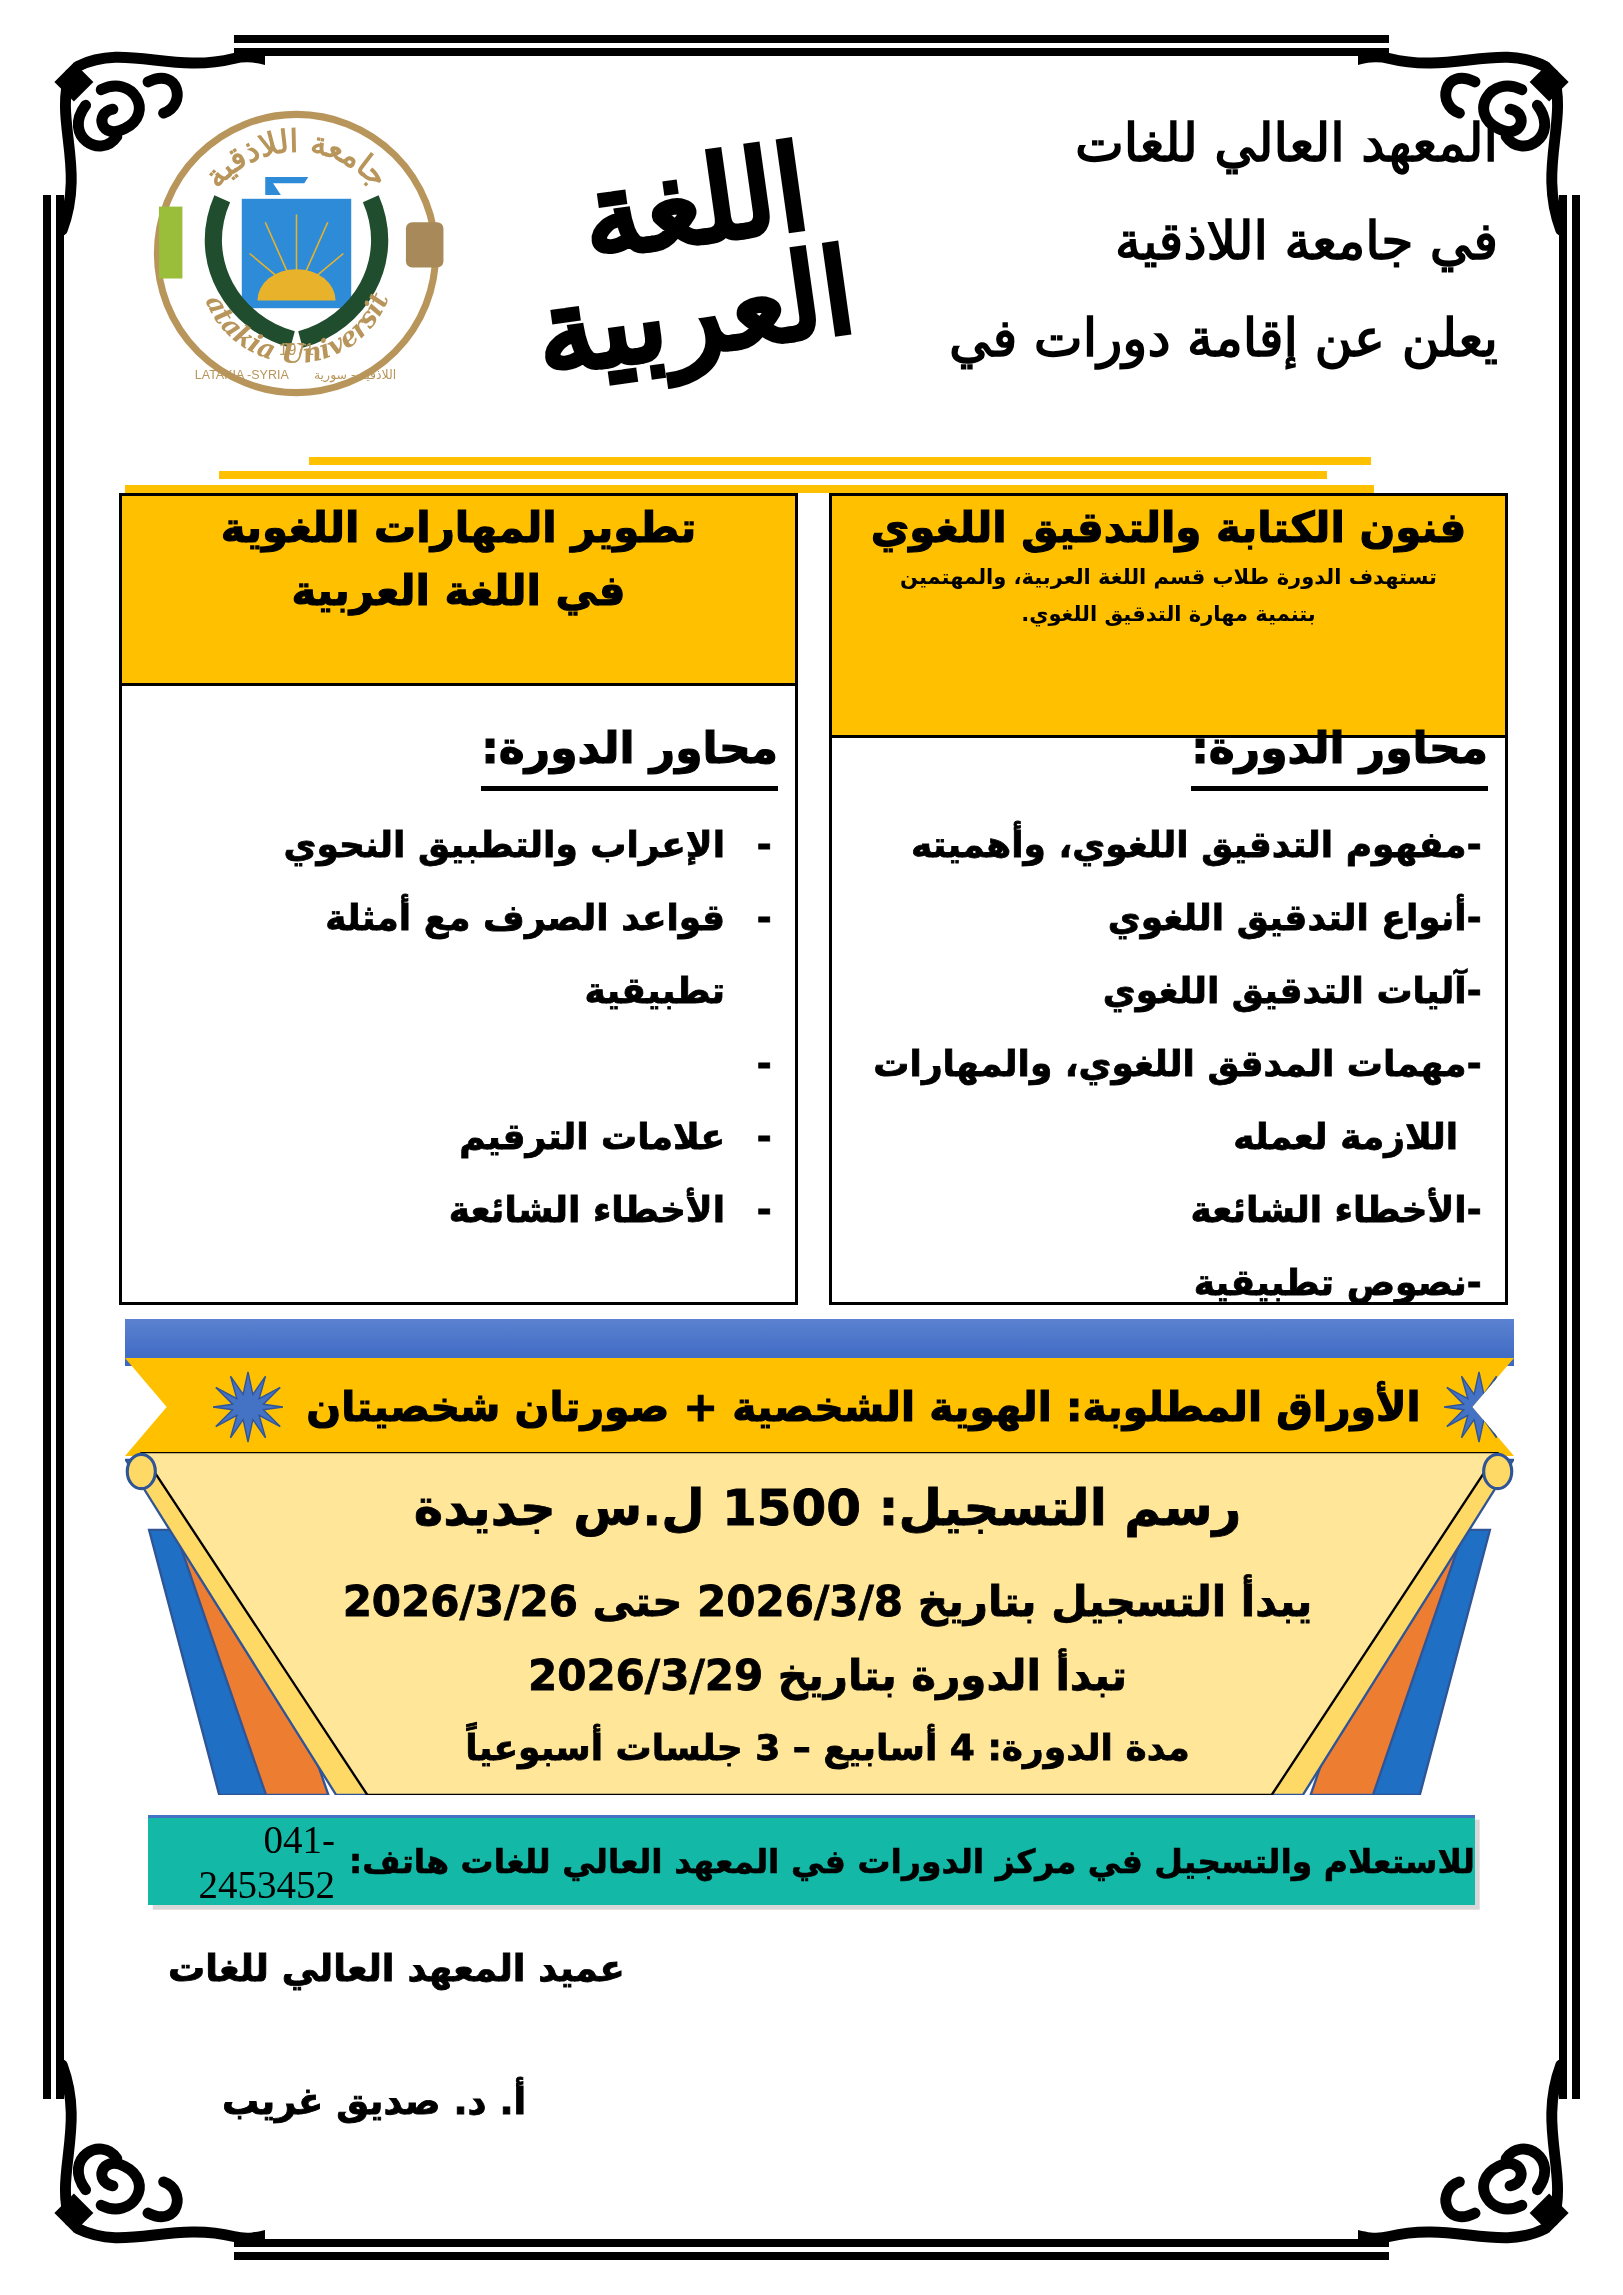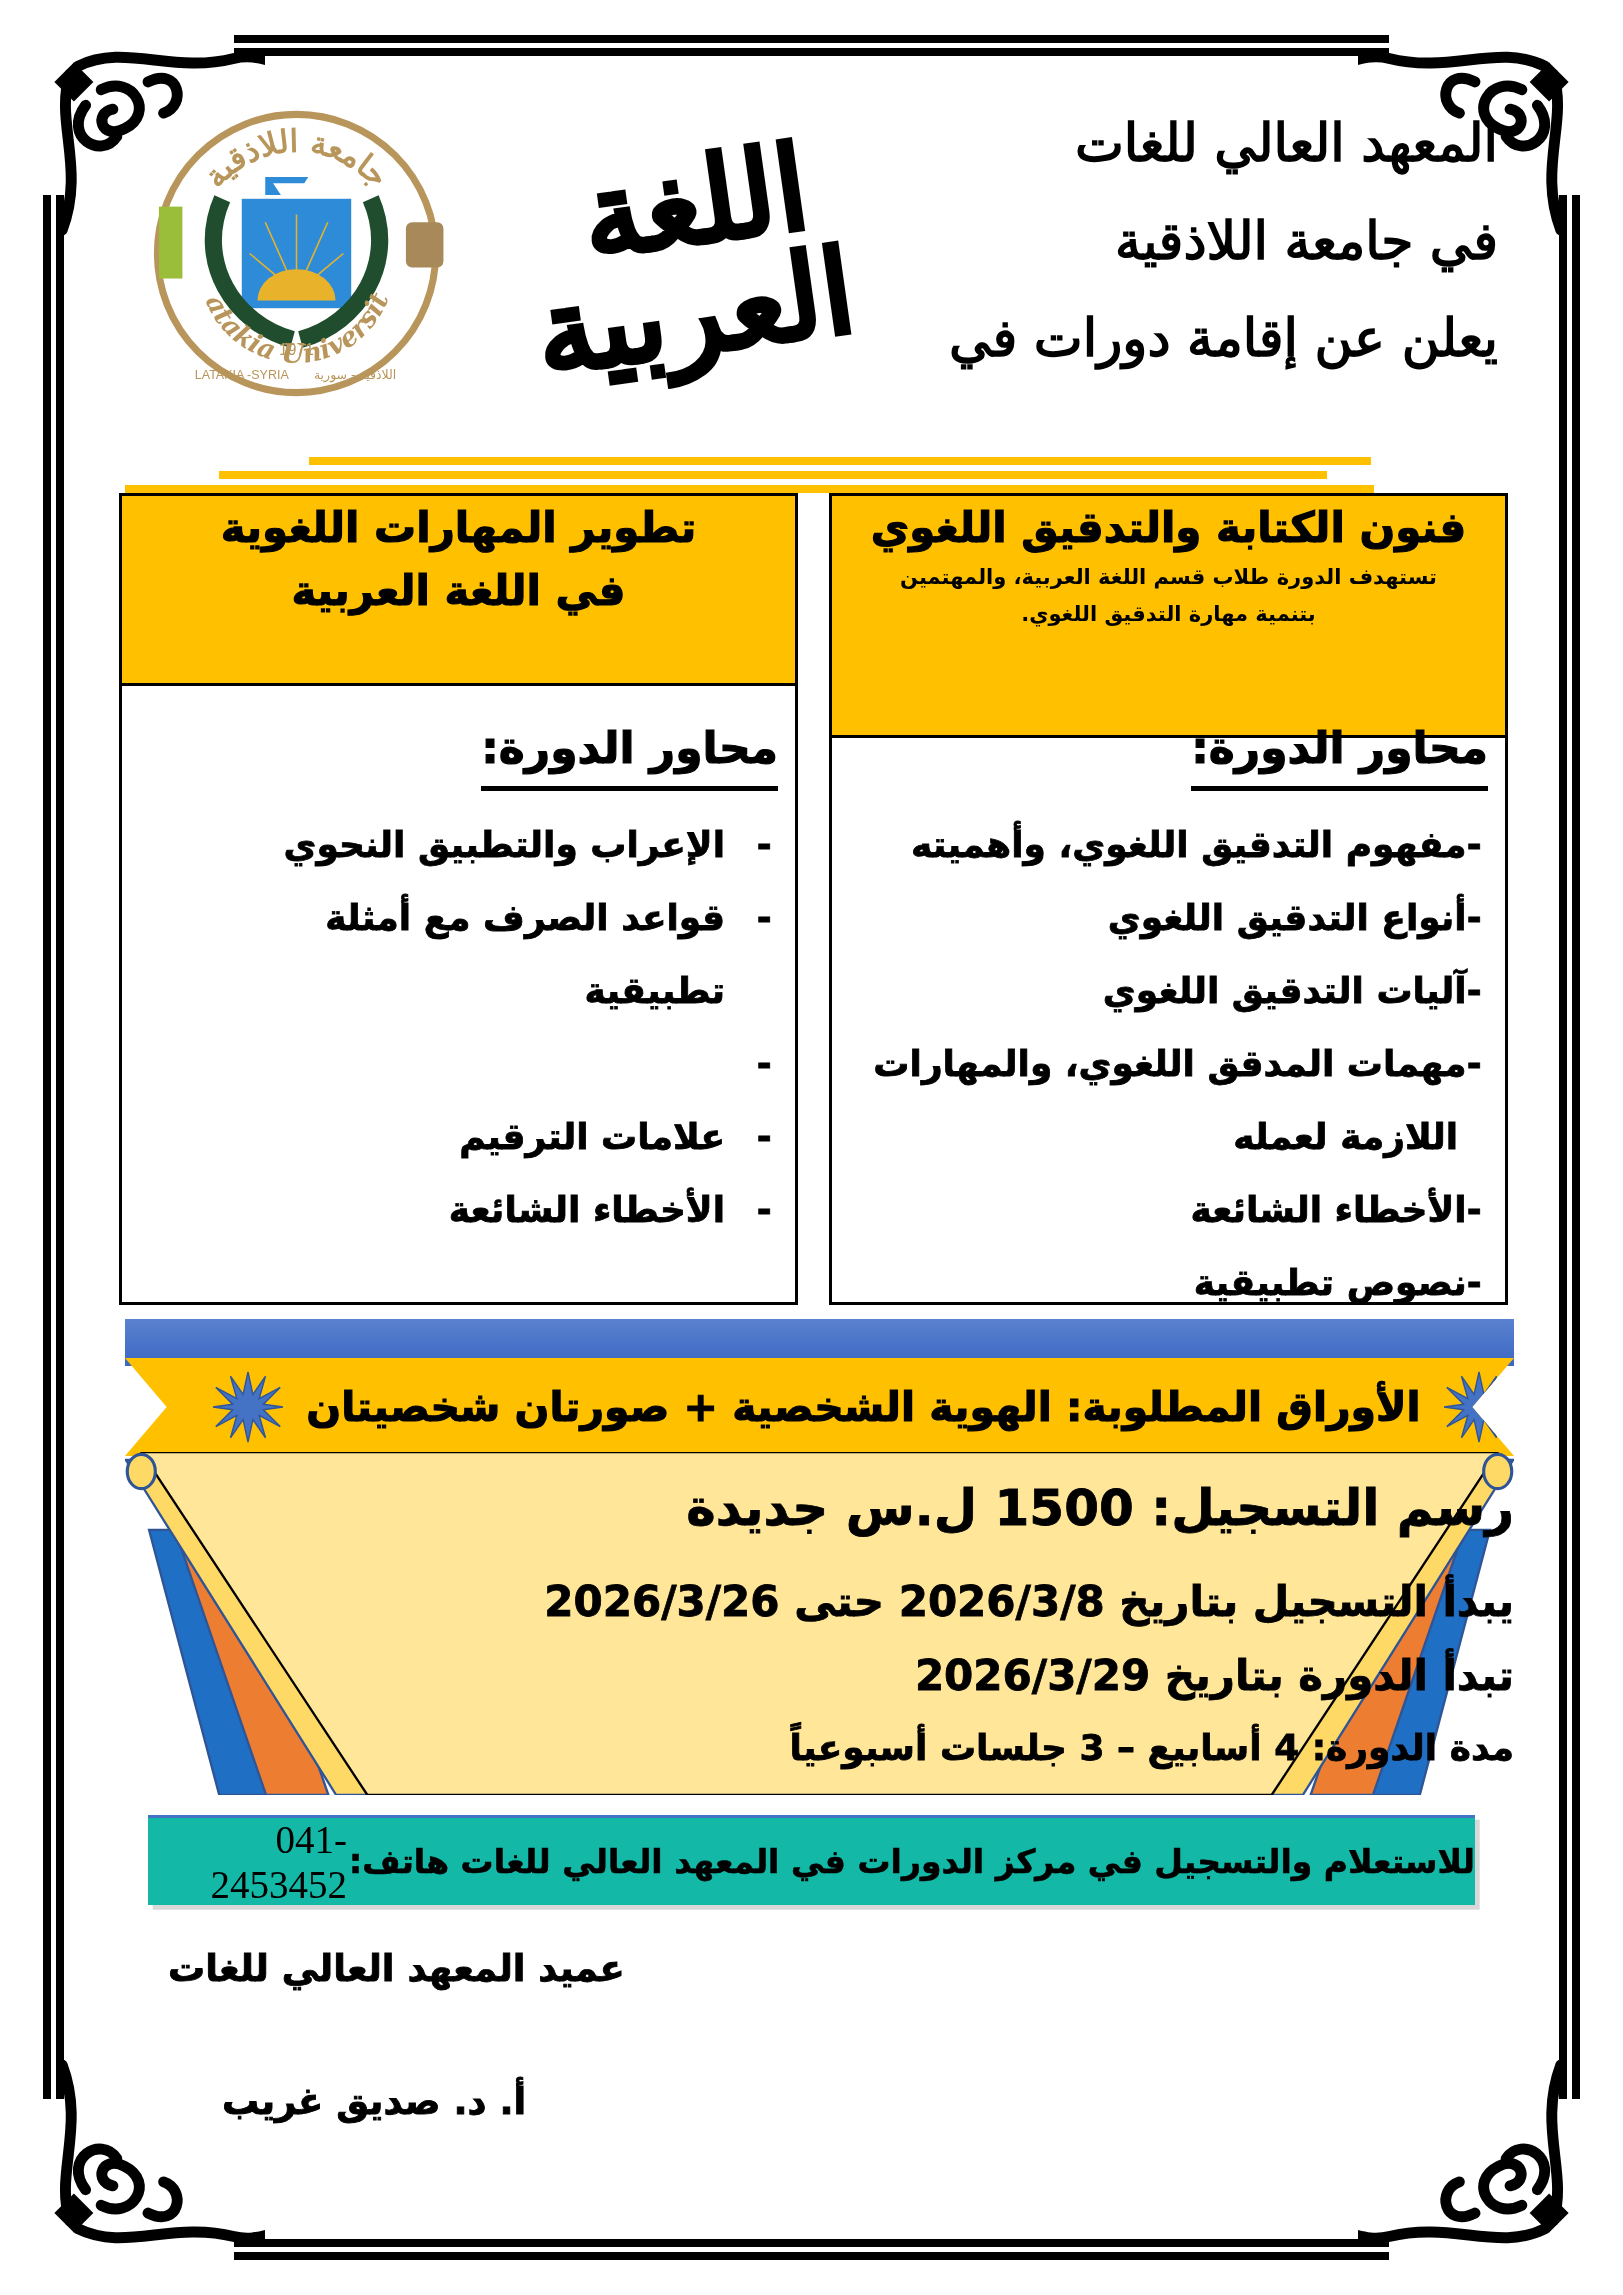--- a/index.html
+++ b/index.html
@@ -74,36 +74,36 @@
   }
   .ribbon-text {
     font-weight:bold; font-size:41px; white-space:nowrap; -webkit-text-stroke:1.2px #000;
     margin:0 23.4px;
   }
   .star { width:70px; height:78px; }
   .scroll-body {
     position:absolute; left:125px; top:1452px; width:1389px; height:328px;
   }
   .scroll-text {
-    position:absolute; left:16px; right:0; text-align:right; font-weight:bold; white-space:nowrap;
+    position:absolute; left:16px; right:0; text-align:center; font-weight:bold; white-space:nowrap;
     -webkit-text-stroke:0.8px #000;
   }
   .fee-line { top:27px; font-size:50px; }
   .reg-line { top:125px; font-size:42px; }
   .start-line { top:222px; font-size:42px; }
   .duration-line { top:297px; font-size:36px; }
 
   .orange-bar {
     position:absolute; left:148px; top:1815px; width:1327px; height:90px;
     background:#14b8a6; border-top:3.9px solid #4472C4; box-sizing:border-box;
     box-shadow:4.7px 4.7px 0 #d8d8d8;
     display:flex; align-items:center; justify-content:center;
   }
   .contact-text { font-weight:bold; font-size:33px; white-space:nowrap; -webkit-text-stroke:0.6px #000; }
-  .contact-phone { font-family:"Liberation Serif", serif; font-weight:normal; font-size:39px; -webkit-text-stroke:0; margin-right:2px; }
+  .contact-phone { font-family:"Liberation Serif", serif; font-weight:normal; font-size:39px; -webkit-text-stroke:0; margin-right:14px; }
 
   .signature { position:absolute; font-weight:bold; font-size:37px; white-space:nowrap; -webkit-text-stroke:0.9px #000; }
 </style>
 </head>
 <body>
 
 <div>
   <div class="frame-line" style="left:43px; top:195px; width:7.8px; height:1904px;"></div>
   <div class="frame-line" style="left:56px; top:195px; width:7.8px; height:1904px;"></div>
   <div class="frame-line" style="right:43px; top:195px; width:7.8px; height:1904px;"></div>

